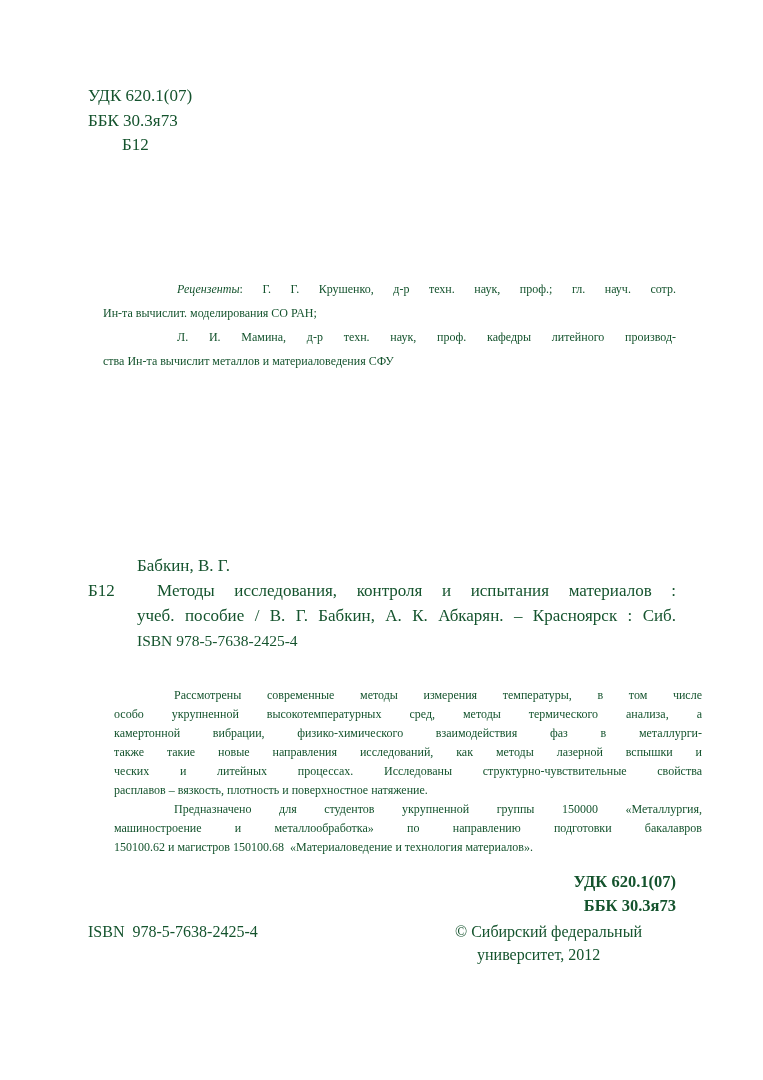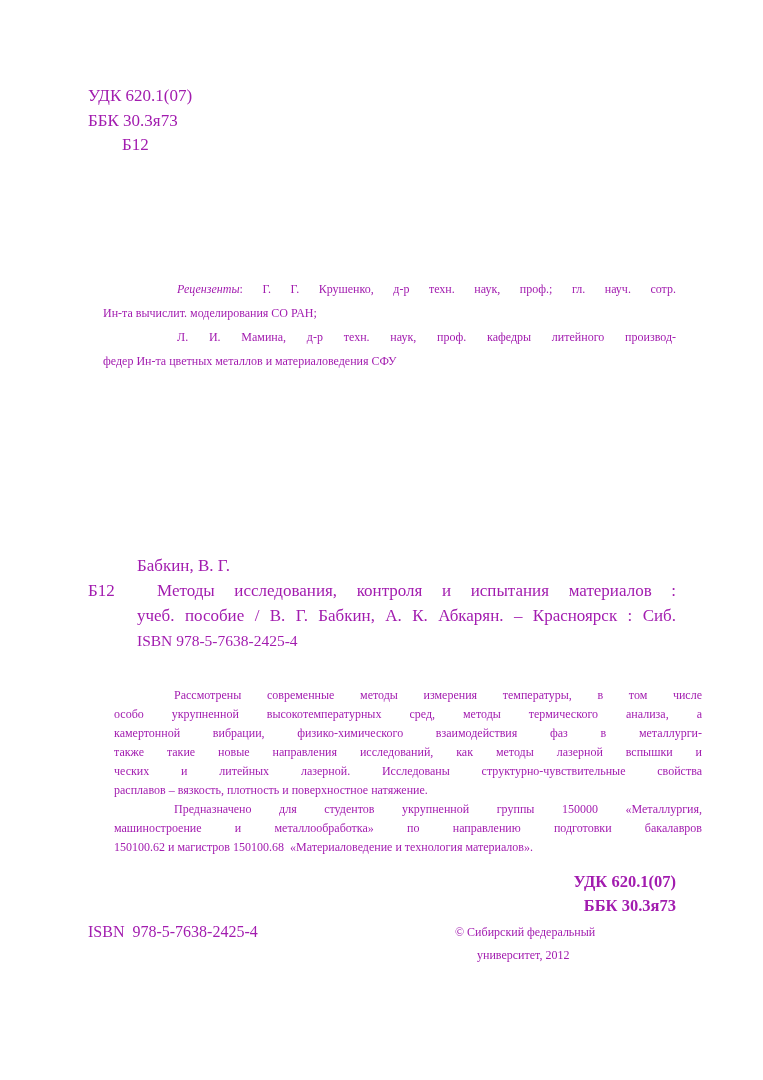--- a/index.html
+++ b/index.html
@@ -7,21 +7,21 @@
     padding: 0;
     background: #e9e9e9;
   }
   .page {
     position: relative;
     width: 763px;
     height: 1080px;
     margin: 0 auto;
     background: #ffffff;
     font-family: "Liberation Serif", "DejaVu Serif", serif;
-    color: #a21caf;
+    color: #14532d;
     overflow: hidden;
   }
   .abs { position: absolute; }
 
   
   .top-codes {
     left: 88px; top: 84px;
     font-size: 17px; line-height: 24.5px;
   }
   .top-codes .indent-code { padding-left: 34px; }
@@ -64,58 +64,58 @@
   }
 
   
   .footer-isbn {
     left: 88px; top: 921px;
     font-size: 16px; line-height: 22.5px;
     white-space: pre-wrap;
   }
   .copyright {
     left: 455px; top: 921px;
-    font-size: 12px; line-height: 22.5px;
+    font-size: 16px; line-height: 22.5px;
   }
   .copyright .line2 { padding-left: 22px; }
 </style>
 </head>
 <body>
 
 <div class="page">
 
   <div class="abs top-codes">
     <div>УДК 620.1(07)</div>
     <div>ББК 30.3я73</div>
     <div class="indent-code">Б12</div>
   </div>
 
   <div class="abs reviewers">
     <div class="first j">
       <span class="italic">Рецензенты</span><span>: Г. Г. Крушенко, д-р техн. наук, проф.; гл. науч. сотр.</span>
     </div>
     <div>Ин-та вычислит. моделирования СО РАН;</div>
     <div class="first j">Л. И. Мамина, д-р техн. наук, проф. кафедры литейного производ-</div>
-    <div>федер Ин-та цветных металлов и материаловедения СФУ</div>
+    <div>ства Ин-та вычислит металлов и материаловедения СФУ</div>
   </div>
 
   <div class="abs catalog">
     <div class="author-heading">Бабкин, В. Г.</div>
     <div class="code-b12">Б12</div>
     <div class="entry-first j">Методы исследования, контроля и испытания материалов :</div>
     <div class="entry-line j">учеб. пособие / В. Г. Бабкин, А. К. Абкарян. – Красноярск : Сиб.</div>
     <div class="entry-line isbn-line">ISBN 978-5-7638-2425-4</div>
   </div>
 
   <div class="abs annotation">
     <div class="ind j">Рассмотрены современные методы измерения температуры, в том числе</div>
     <div class="j">особо укрупненной высокотемпературных сред, методы термического анализа, а</div>
     <div class="j">камертонной вибрации, физико-химического взаимодействия фаз в металлурги-</div>
     <div class="j">также такие новые направления исследований, как методы лазерной вспышки и</div>
-    <div class="j">ческих и литейных лазерной. Исследованы структурно-чувствительные свойства</div>
+    <div class="j">ческих и литейных процессах. Исследованы структурно-чувствительные свойства</div>
     <div>расплавов – вязкость, плотность и поверхностное натяжение.</div>
     <div class="ind j">Предназначено для студентов укрупненной группы 150000 «Металлургия,</div>
     <div class="j">машиностроение и металлообработка» по направлению подготовки бакалавров</div>
     <div>150100.62 и магистров 150100.68&nbsp; «Материаловедение и технология материалов».</div>
   </div>
 
   <div class="abs codes-bottom">
     <div>УДК 620.1(07)</div>
     <div>ББК 30.3я73</div>
   </div>

